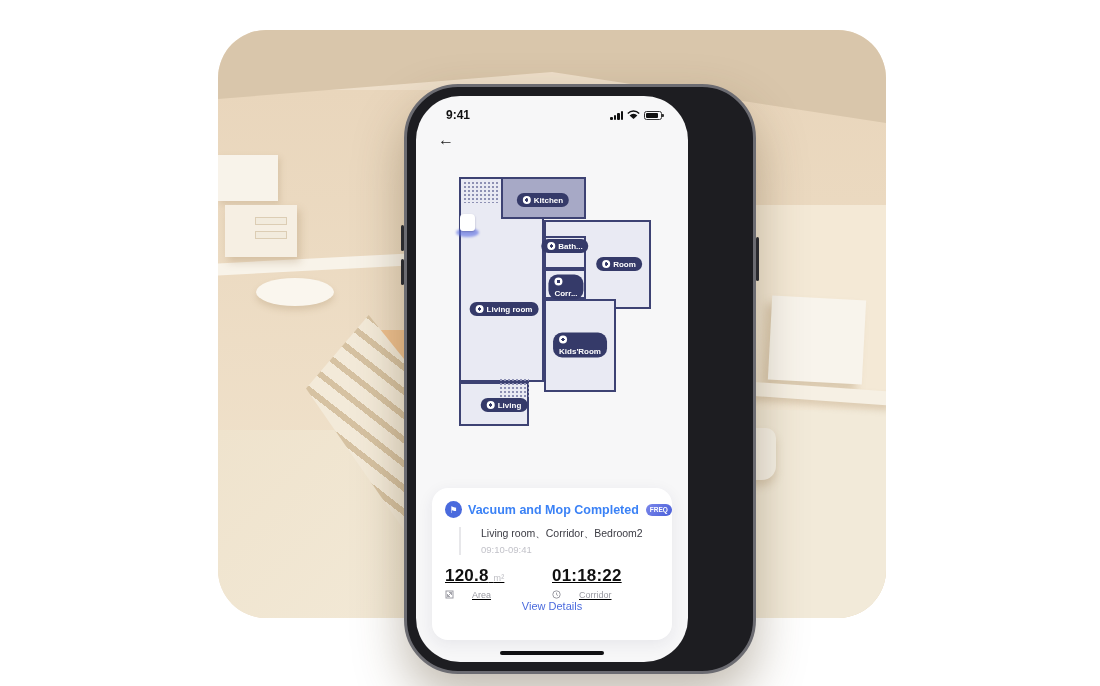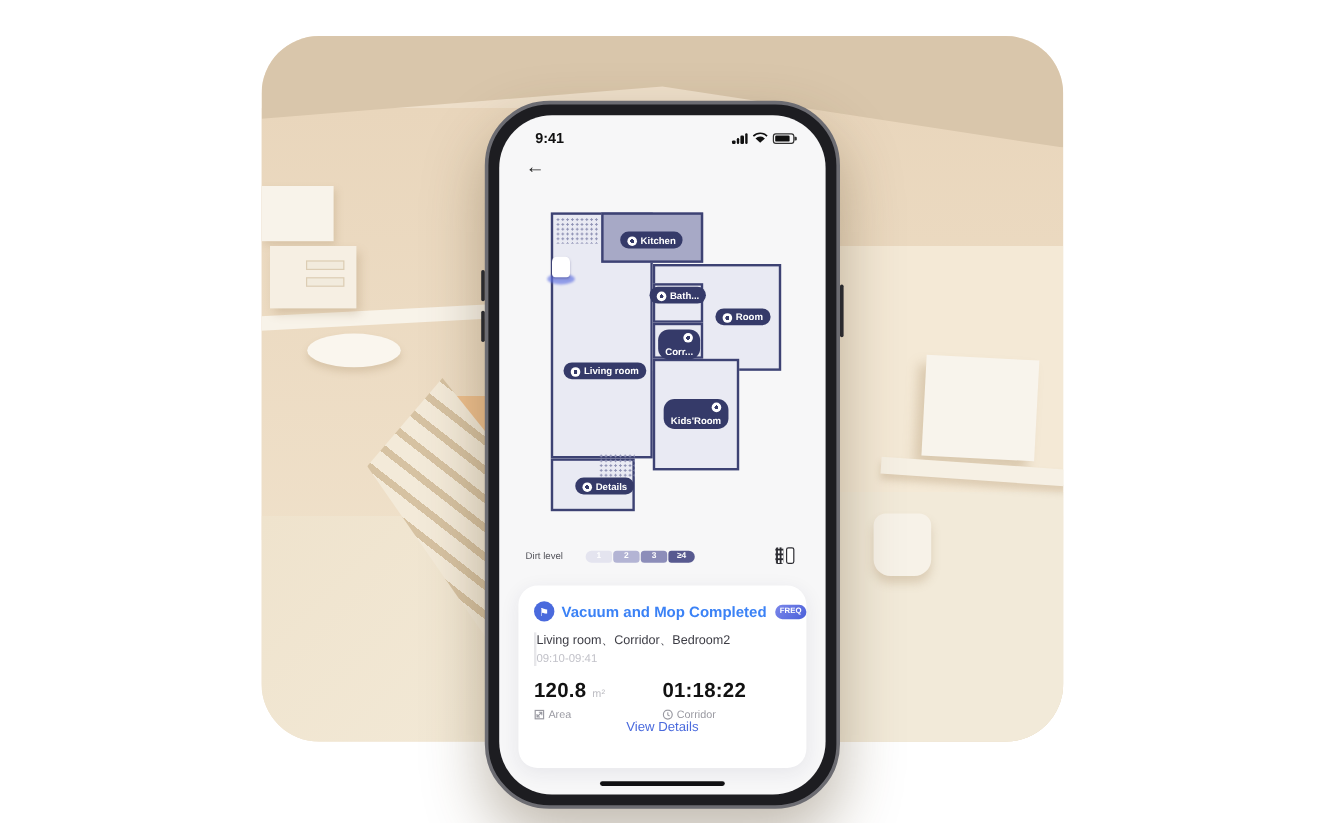--- a/index.html
+++ b/index.html
@@ -41,21 +41,21 @@
            box-shadow:0 5px 6px rgba(170,140,100,.3); }
   .scene .stool { position:absolute; left:510px; top:398px; width:48px; height:52px;
            background:#f7f2e8; border-radius:10px 10px 14px 14px;
            box-shadow:0 6px 8px rgba(170,140,100,.3); }
   .scene .floor { position:absolute; left:0; top:400px; width:100%; height:190px;
            background:linear-gradient(135deg,#efe3cd 0%,#f3ead8 55%,#e9dcc3 100%); }
   .scene .floor2 { position:absolute; left:430px; top:380px; width:240px; height:210px;
            background:#f2ead9; }
 
   
-  .phone { position:absolute; left:404px; top:84px; width:296px; height:590px;
+  .phone { position:absolute; left:404px; top:84px; width:352px; height:590px;
            border-radius:54px; background:#1d1d21; border:3px solid #6c6c72;
            box-shadow:0 24px 50px rgba(80,60,30,.35); }
   .btn-side { position:absolute; background:#2a2a2e; border-radius:2px; }
   .screen { position:absolute; left:9px; top:9px; width:272px; height:566px;
             border-radius:44px; background:#f7f7f8; overflow:hidden; }
 
   
   .statusbar { position:absolute; left:0; top:8px; width:100%; height:22px; }
   .time { position:absolute; left:30px; top:4px; font-size:12px; font-weight:bold; color:#111; }
   .sicons { position:absolute; right:26px; top:6px; display:flex; gap:4px; align-items:center; }
@@ -85,21 +85,21 @@
   .r-balcony { left:3px;  top:208px; width:70px;  height:44px; }
   .dots { position:absolute; background-image:radial-gradient(#8e91b4 1px, transparent 1.1px);
           background-size:4px 4px; }
   .dots-kitchen { left:7px; top:7px; width:36px; height:22px; }
   .dots-balcony { left:43px; top:204px; width:30px; height:20px; }
   .robot-body { position:absolute; left:4px; top:40px; width:15px; height:17px;
           background:#fff; border-radius:4px 4px 3px 3px;
           box-shadow:0 1px 2px rgba(60,60,120,.4); }
   .robot-glow { position:absolute; left:0px; top:54px; width:23px; height:9px;
           border-radius:50%; background:rgba(99,115,228,.65); filter:blur(1px); }
-  .pill { position:absolute; transform:translate(-50%,-50%); display:flex; align-items:flex-end;
+  .pill { position:absolute; transform:translate(-50%,-50%); display:flex; align-items:flex-start;
           gap:3px; background:#353a69; color:#fff; font-size:8px; font-weight:bold;
           padding:2.5px 6px; border-radius:9px; white-space:nowrap; }
   .pill .cam { width:8px; height:8px; border-radius:50%;
           background:radial-gradient(circle at 50% 50%, #353a69 0 1.6px, #ffffff 1.7px); }
 
   
   .dirtrow { position:absolute; left:0; top:360px; width:100%; height:16px; }
   .dirtlabel { position:absolute; left:22px; top:3px; font-size:8px; color:#55555c; }
   .segs { position:absolute; left:72px; top:2.5px; display:flex; gap:1px; }
   .seg { width:22px; height:10px; color:#fff; font-size:7px; font-weight:bold;
@@ -118,28 +118,28 @@
   
   .card { position:absolute; left:16px; top:392px; width:240px; height:152px;
           background:#fff; border-radius:16px; box-shadow:0 4px 16px rgba(40,40,80,.08);
           padding:13px 13px 0 13px; }
   .chead { display:flex; align-items:center; gap:6px; }
   .cicon { width:17px; height:17px; border-radius:50%; background:#4a6add; color:#fff;
            font-size:9px; display:flex; align-items:center; justify-content:center; flex:0 0 auto; }
   .ctitle { font-size:12.5px; font-weight:bold; color:#3b82f6; white-space:nowrap; }
   .cbadge { background:linear-gradient(135deg,#7b87ea,#4a5fd9); color:#fff; font-size:6.5px;
            font-weight:bold; padding:2.5px 4px; border-radius:7px; margin-left:1px; }
-  .cinfo { margin-top:9px; margin-left:0; padding-left:0; border-left:2px solid #e7e7ea; }
+  .cinfo { margin-top:9px; margin-left:14px; padding-left:20px; border-left:2px solid #e7e7ea; }
   .crooms { font-size:10.5px; color:#3c3c44; }
   .ctime { font-size:9.5px; color:#c2c2c9; margin-top:3px; }
   .cstats { margin-top:11px; display:flex; }
-  .stat { flex:1; }
+  .stat { flex:1;text-decoration:underline; }
   .statval { font-size:17px; font-weight:bold; color:#111; letter-spacing:.2px; }
   .statunit { font-size:9px; color:#bcbcc2; font-weight:normal; }
-  .statlab { margin-top:4px; font-size:9px; color:#9a9aa2; display:flex; align-items:center; gap:3px; }
+  .statlab { margin-top:4px; font-size:9px; color:#9a9aa2; display:flex; gap:18px; }
   .statlab svg { display:block; }
   .cdetails { text-align:center; font-size:11px; color:#4a6add; cursor:pointer; }
 
   .homebar { position:absolute; left:50%; bottom:7px; transform:translateX(-50%);
              width:104px; height:4.5px; border-radius:3px; background:#101012; }
 </style>
 </head>
 <body>
 
 <div class="stage">
@@ -223,37 +223,24 @@
         <div class="pill" style="left:110px; top:113px;flex-direction:column;">
             <span class="cam"></span>
             <span>Corr...</span>
           </div>
         <div class="pill" style="left:124px; top:171px;flex-direction:column;">
             <span class="cam"></span>
             <span>Kids'Room</span>
           </div>
         <div class="pill" style="left:48px;  top:231px;">
             <span class="cam"></span>
-            <span>Details</span>
-          </div>
-      </div>
-
-      <div class="dirtrow">
-        <div class="dirtlabel">Dirt level</div>
-        <div class="segs">
-          <div class="seg seg1">1</div>
-          <div class="seg seg2">2</div>
-          <div class="seg seg3">3</div>
-          <div class="seg seg4">≥4</div>
-        </div>
-        <div class="maptoggle">
-          <span class="l"></span>
-            <span class="r"></span>
-        </div>
-      </div>
+            <span>Living</span>
+          </div>
+      </div>
+
 
       <div class="card">
         <div class="chead">
           <div class="cicon">⚑</div>
           <div class="ctitle">Vacuum and Mop Completed</div>
           <div class="cbadge">FREQ</div>
         </div>
         <div class="cinfo">
           <div class="crooms">Living room、Corridor、Bedroom2</div>
           <div class="ctime">09:10-09:41</div>

